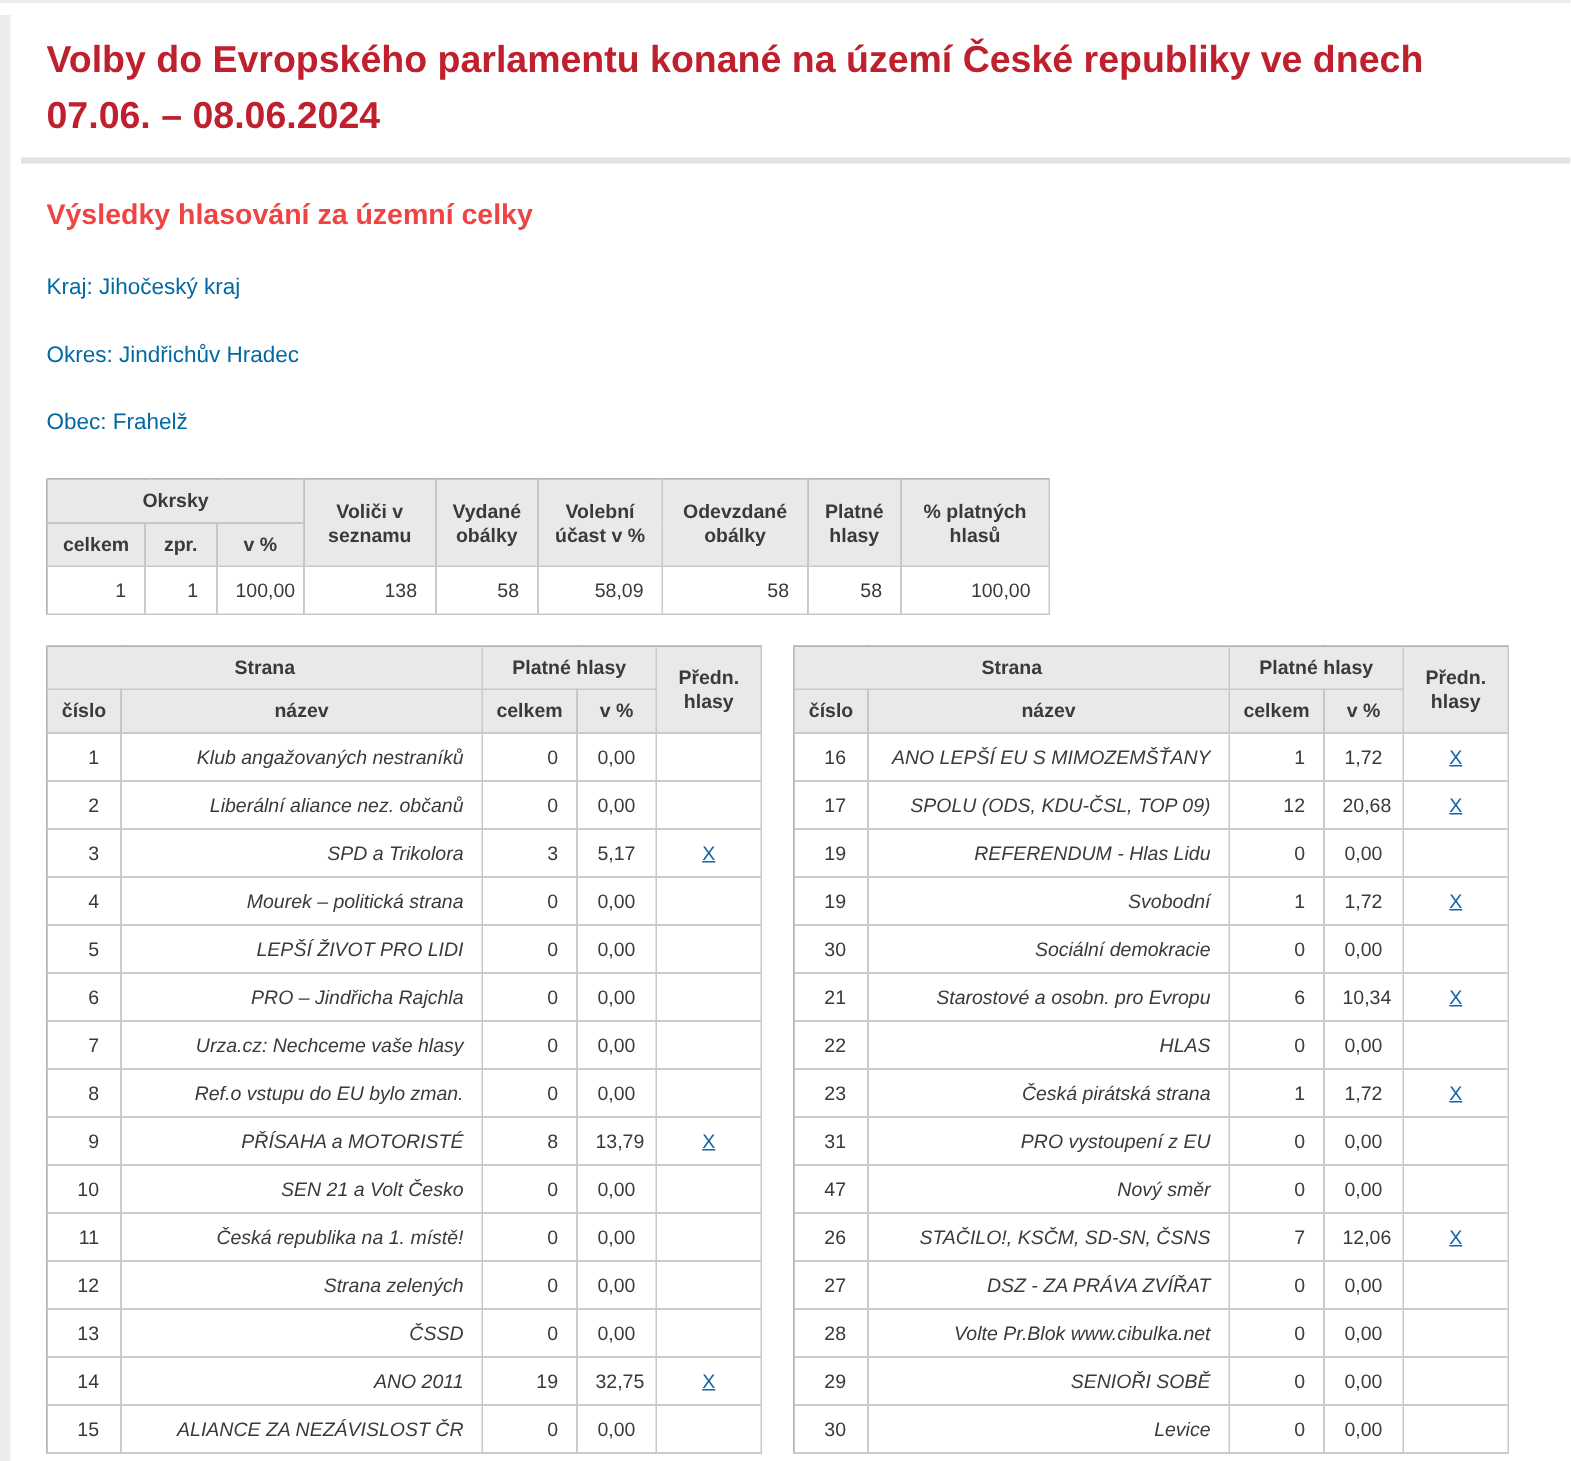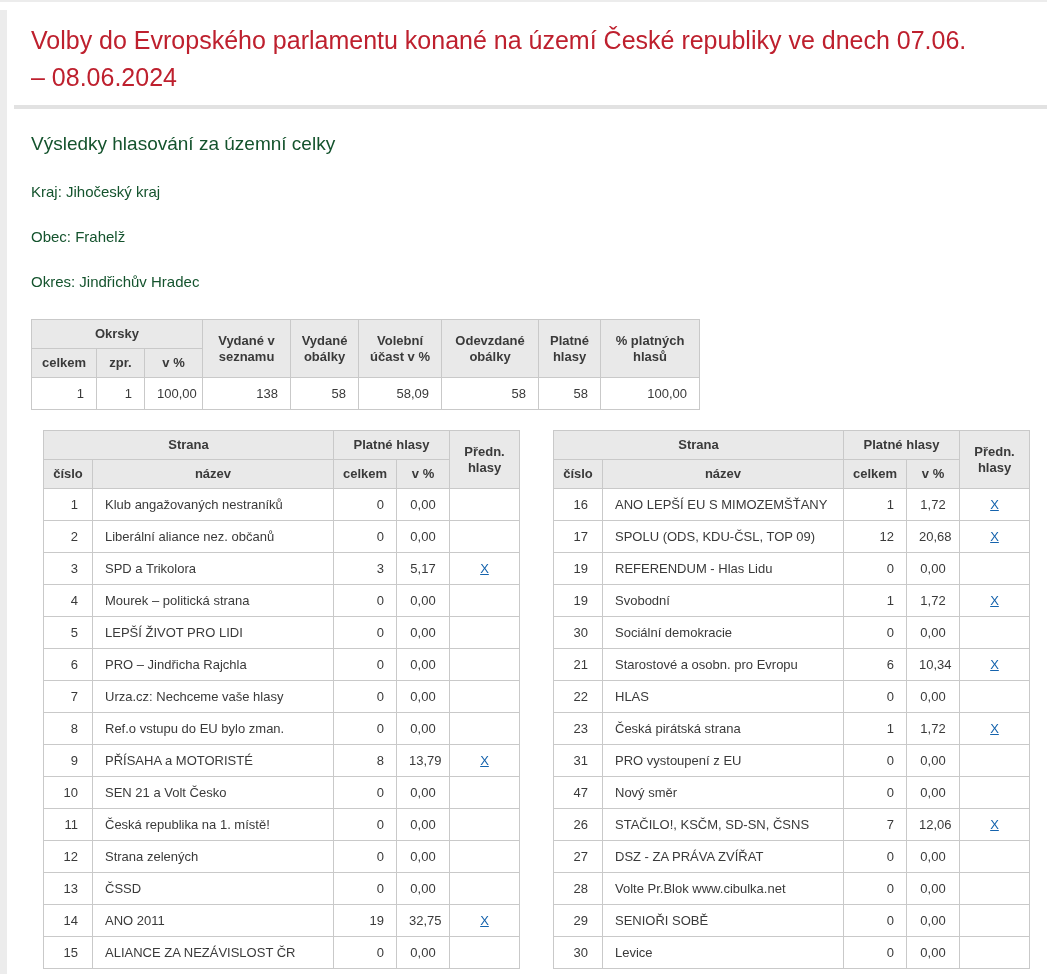--- a/index.html
+++ b/index.html
@@ -21,39 +21,39 @@
     width: 7px;
     background: #ececec;
   }
   .content {
     padding: 0 0 30px 31px;
   }
   .page-title {
     margin: 20px 60px 0 0;
     font-size: 25px;
     line-height: 37px;
-    font-weight: 400;
+    font-weight: 700;
     color: #be202e;
   }
   .divider {
     border: 0;
     height: 4px;
     background: #e2e2e2;
     margin: 9px 0 0 -17px;
   }
   .section-heading {
     margin: 24px 0 0 0;
     font-size: 19px;
-    font-weight: 400;
-    color: #14532d;
+    font-weight: 700;
+    color: #ef4444;
   }
   .region-line {
     margin: 28px 0 0 0;
     font-size: 15px;
-    color: #14532d;
+    color: #0369a1;
   }
   table.tbl {
     border-collapse: collapse;
     table-layout: fixed;
     background: #404040;
     border: 1px solid #b5b5b5;
     font-size: 13px;
   }
   table.tbl th {
     background: #e9e9e9;
@@ -74,23 +74,23 @@
     line-height: 15px;
   }
   .summary-table { margin-top: 29px; width: 668px; }
   .summary-table td { text-align: right; }
   .tables-wrap {
     display: flex;
     gap: 21px;
     margin-top: 20px;
     align-items: flex-start;
   }
-  .party-table { width: 428px; margin-left: 12px; }
+  .party-table { width: 428px; }
   .party-table td.c-num  { text-align: right; padding-right: 14px; }
-  .party-table td.c-name { text-align: left; }
+  .party-table td.c-name { text-align: right; font-style: italic; }
   .party-table td.c-total{ text-align: right; }
   .party-table td.c-pct  { text-align: center; }
   .party-table td.c-pref { text-align: center; padding: 8px 4px; }
   .party-table td.c-pref a {
     color: #1563ad;
     text-decoration: underline;
   }
 </style>
 </head>
 <body>
@@ -99,39 +99,39 @@
 
 <div class="content">
 
   <h1 class="page-title">Volby do Evropského parlamentu konané na území České republiky ve dnech 07.06. – 08.06.2024</h1>
 
   <hr class="divider">
 
   <h2 class="section-heading">Výsledky hlasování za územní celky</h2>
 
   <p class="region-line">Kraj: Jihočeský kraj</p>
+  <p class="region-line">Okres: Jindřichův Hradec</p>
   <p class="region-line">Obec: Frahelž</p>
-  <p class="region-line">Okres: Jindřichův Hradec</p>
 
   <table class="tbl summary-table">
     <colgroup>
       <col style="width:65px">
         <col style="width:48px">
         <col style="width:58px">
       <col style="width:88px">
         <col style="width:68px">
         <col style="width:83px">
       <col style="width:97px">
         <col style="width:62px">
         <col style="width:99px">
     </colgroup>
     <thead>
       <tr>
         <th colspan="3">Okrsky</th>
-        <th rowspan="2">Vydané v seznamu</th>
+        <th rowspan="2">Voliči v seznamu</th>
         <th rowspan="2">Vydané obálky</th>
         <th rowspan="2">Volební účast v %</th>
         <th rowspan="2">Odevzdané obálky</th>
         <th rowspan="2">Platné hlasy</th>
         <th rowspan="2">% platných hlasů</th>
       </tr>
       <tr>
         <th>celkem</th>
         <th>zpr.</th>
         <th>v %</th>

